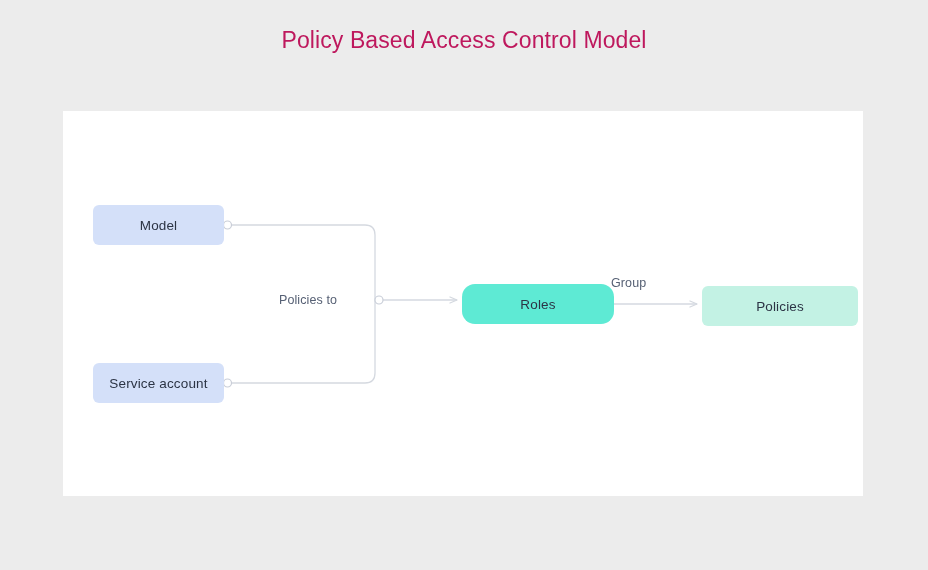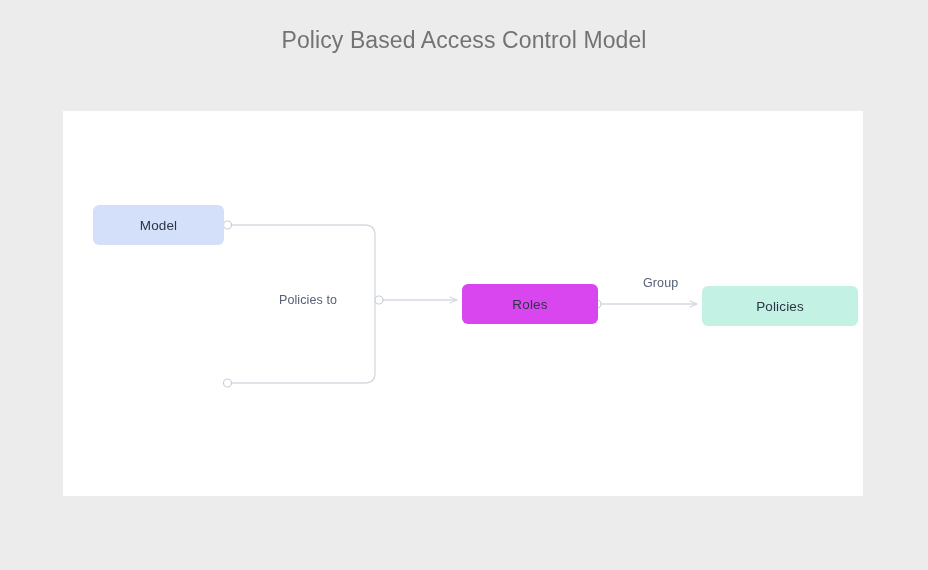--- a/index.html
+++ b/index.html
@@ -20,21 +20,21 @@
     height: 570px;
   }
   #page-title {
     position: absolute;
     left: 0;
     top: 27px;
     width: 928px;
     text-align: center;
     font-size: 23px;
     font-weight: 500;
-    color: #737373;
+    color: #be185d;
     letter-spacing: 0.1px;
     white-space: nowrap;
   }
   #canvas {
     position: absolute;
     left: 63px;
     top: 111px;
     width: 800px;
     height: 385px;
     background: #ffffff;
@@ -68,44 +68,45 @@
   .node-service-account {
     left: 30px;
     top: 252px;
     width: 131px;
     height: 40px;
     background: #d4e0f9;
   }
   .node-roles {
     left: 399px;
     top: 173px;
-    width: 136px;
+    width: 152px;
     height: 40px;
-    background: #d946ef;
+    background: #5eead4;
+    border-radius: 13px;
   }
   .node-policies {
     left: 639px;
     top: 175px;
     width: 156px;
     height: 40px;
     background: #c3f2e4;
   }
   .edge-label {
     position: absolute;
     font-size: 12.5px;
     color: #566074;
     letter-spacing: 0.1px;
     white-space: nowrap;
   }
   .label-assigned-to {
     left: 216px;
     top: 182px;
   }
   .label-group {
-    left: 580px;
+    left: 548px;
     top: 165px;
   }
 </style>
 </head>
 <body>
 
 <div id="page">
 
   <div id="page-title">Policy Based Access Control Model</div>
 
@@ -127,20 +128,21 @@
       <path d="M538,193 L634,193" fill="none" stroke="#d5d9e0" stroke-width="1.3" marker-end="url(#arrowhead)"></path>
 
       <circle cx="164.5" cy="114" r="4" fill="#ffffff" stroke="#c9ced8" stroke-width="1.2"></circle>
       <circle cx="164.5" cy="272" r="4" fill="#ffffff" stroke="#c9ced8" stroke-width="1.2"></circle>
       <circle cx="316" cy="189" r="4" fill="#ffffff" stroke="#c9ced8" stroke-width="1.2"></circle>
       <circle cx="534" cy="193" r="4" fill="#ffffff" stroke="#c9ced8" stroke-width="1.2"></circle>
     </svg>
 
     <div class="node node-user">Model</div>
 
+    <div class="node node-service-account">Service account</div>
 
     <div class="node node-roles">Roles</div>
 
     <div class="node node-policies">Policies</div>
 
     <div class="edge-label label-assigned-to">Policies to</div>
 
     <div class="edge-label label-group">Group</div>
 
   </div>

